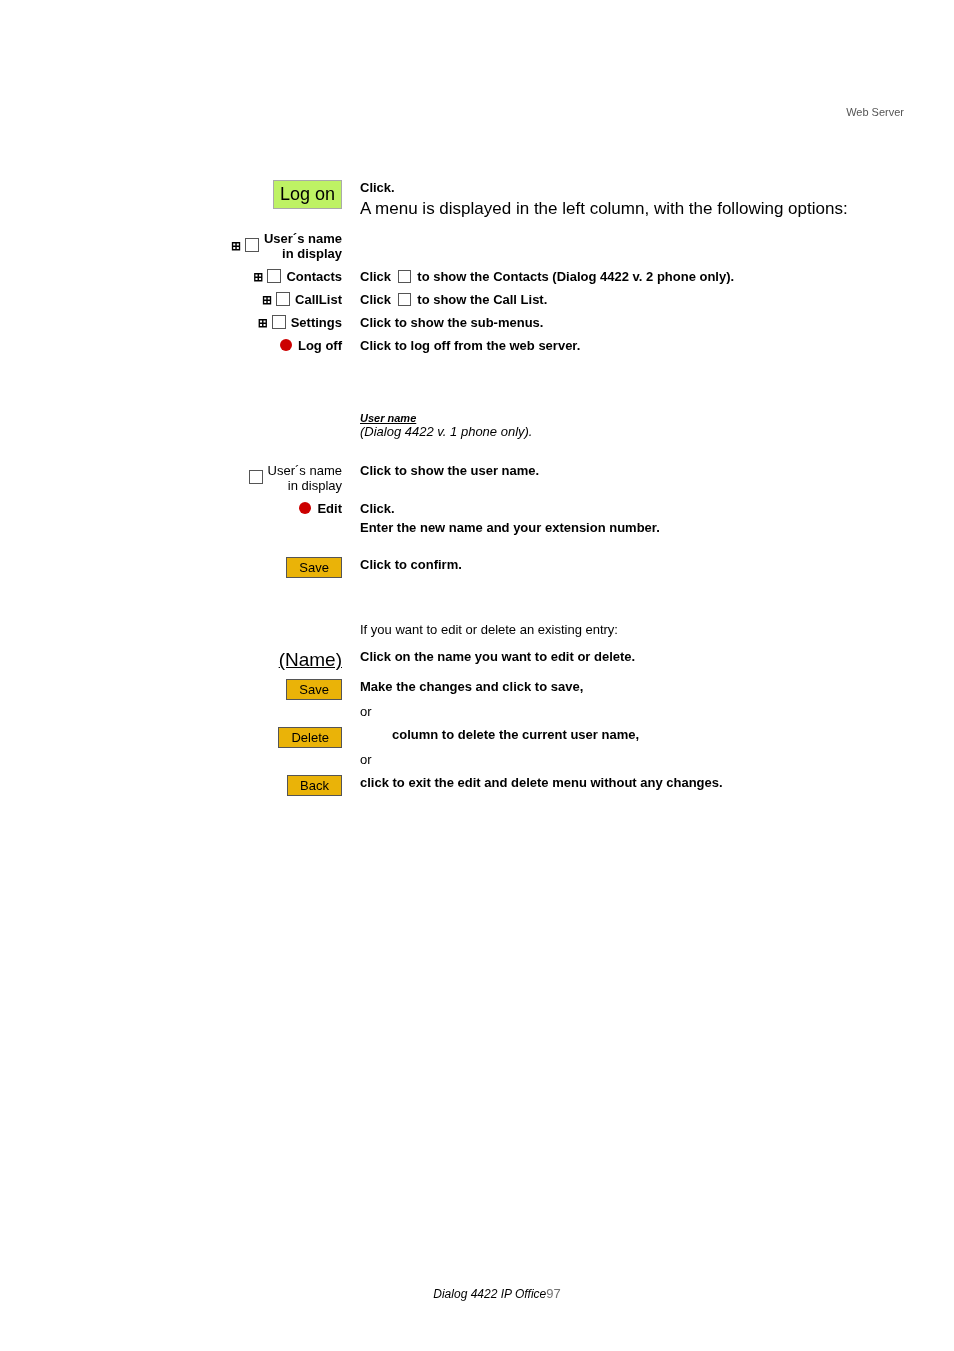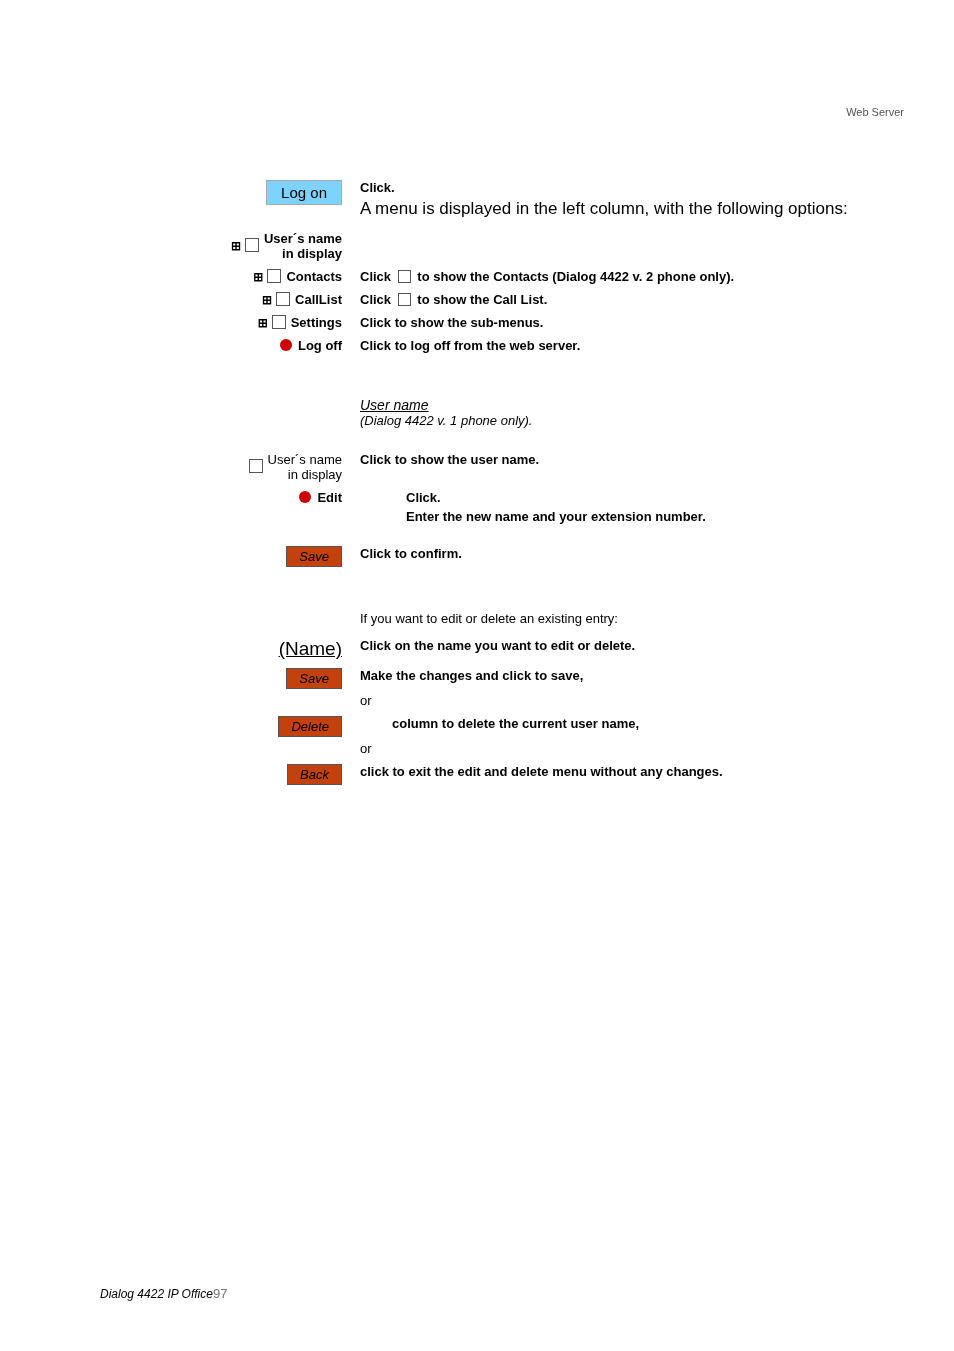--- a/index.html
+++ b/index.html
@@ -43,35 +43,34 @@
       padding-right: 18px;
       flex-direction: row;
     }
 
     .right-col {
       flex: 1;
     }
 
     .btn-logon {
       border: 1px solid #aaa;
-      background: #7dd3fc;
-      padding: 3px 14px;
-      font-size: 15px;
+      background: #bef264;
+      padding: 3px 6px;
+      font-size: 18px;
       font-weight: normal;
       display: inline-block;
     }
 
     .btn-save, .btn-delete, .btn-back {
       border: 1px solid #555;
-      background: #c2410c;
+      background: #eab308;
       padding: 2px 12px;
       font-size: 13px;
       font-weight: normal;
       display: inline-block;
-      font-style: italic;
     }
 
     .right-col .bold {
       font-weight: bold;
     }
 
     .right-col .normal {
       font-weight: normal;
       font-size: 17px;
     }
@@ -115,37 +114,38 @@
       font-weight: normal;
       font-size: 13px;
     }
 
     .divider-space {
       height: 20px;
     }
 
     .section-header {
       font-style: italic;
-      font-weight: normal;
+      font-weight: bold;
       text-decoration: underline;
-      font-size: 14px;
+      font-size: 11px;
+      margin-top: 15px;
     }
 
     .section-sub {
       font-style: italic;
       font-size: 13px;
     }
 
     .page-footer {
       position: absolute;
       bottom: 50px;
       left: 100px;
       right: 60px;
       display: flex;
-      justify-content: flex-start;
+      justify-content: center;
       align-items: center;
     }
 
     .footer-left {
       font-style: italic;
       font-size: 12px;
       color: #000;
     }
 
     .footer-right {
@@ -253,21 +253,21 @@
   <div class="row mb8">
     <div class="left-col">
       <span class="icon-checkbox"></span>
       <span class="left-label-normal" style="text-align:right;">User´s name<br>in display</span>
     </div>
     <div class="right-col">
       <span class="bold">Click to show the user name.</span>
     </div>
   </div>
 
-  <div class="row" style="align-items:flex-start;gap:46px;">
+  <div class="row" style="align-items:flex-start;">
     <div class="left-col" style="align-items:center;">
       <span class="icon-bullet-red"></span>
       <span class="left-label">Edit</span>
     </div>
     <div class="right-col">
       <div class="bold line">Click.</div>
       <div class="bold line">Enter the new name and your extension number.</div>
     </div>
   </div>
 

